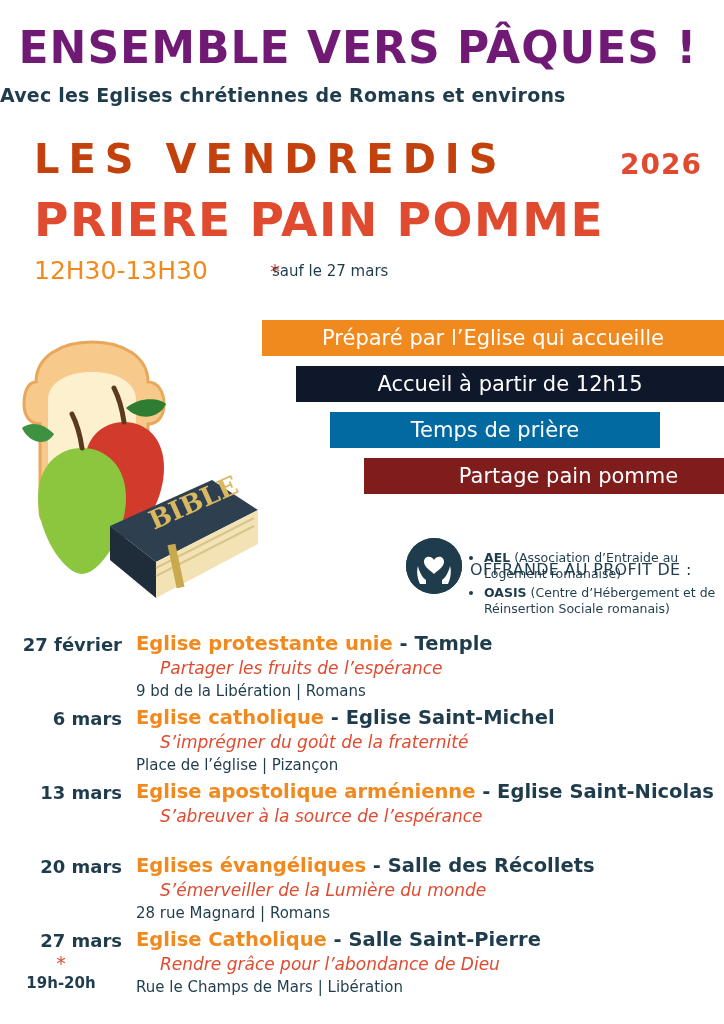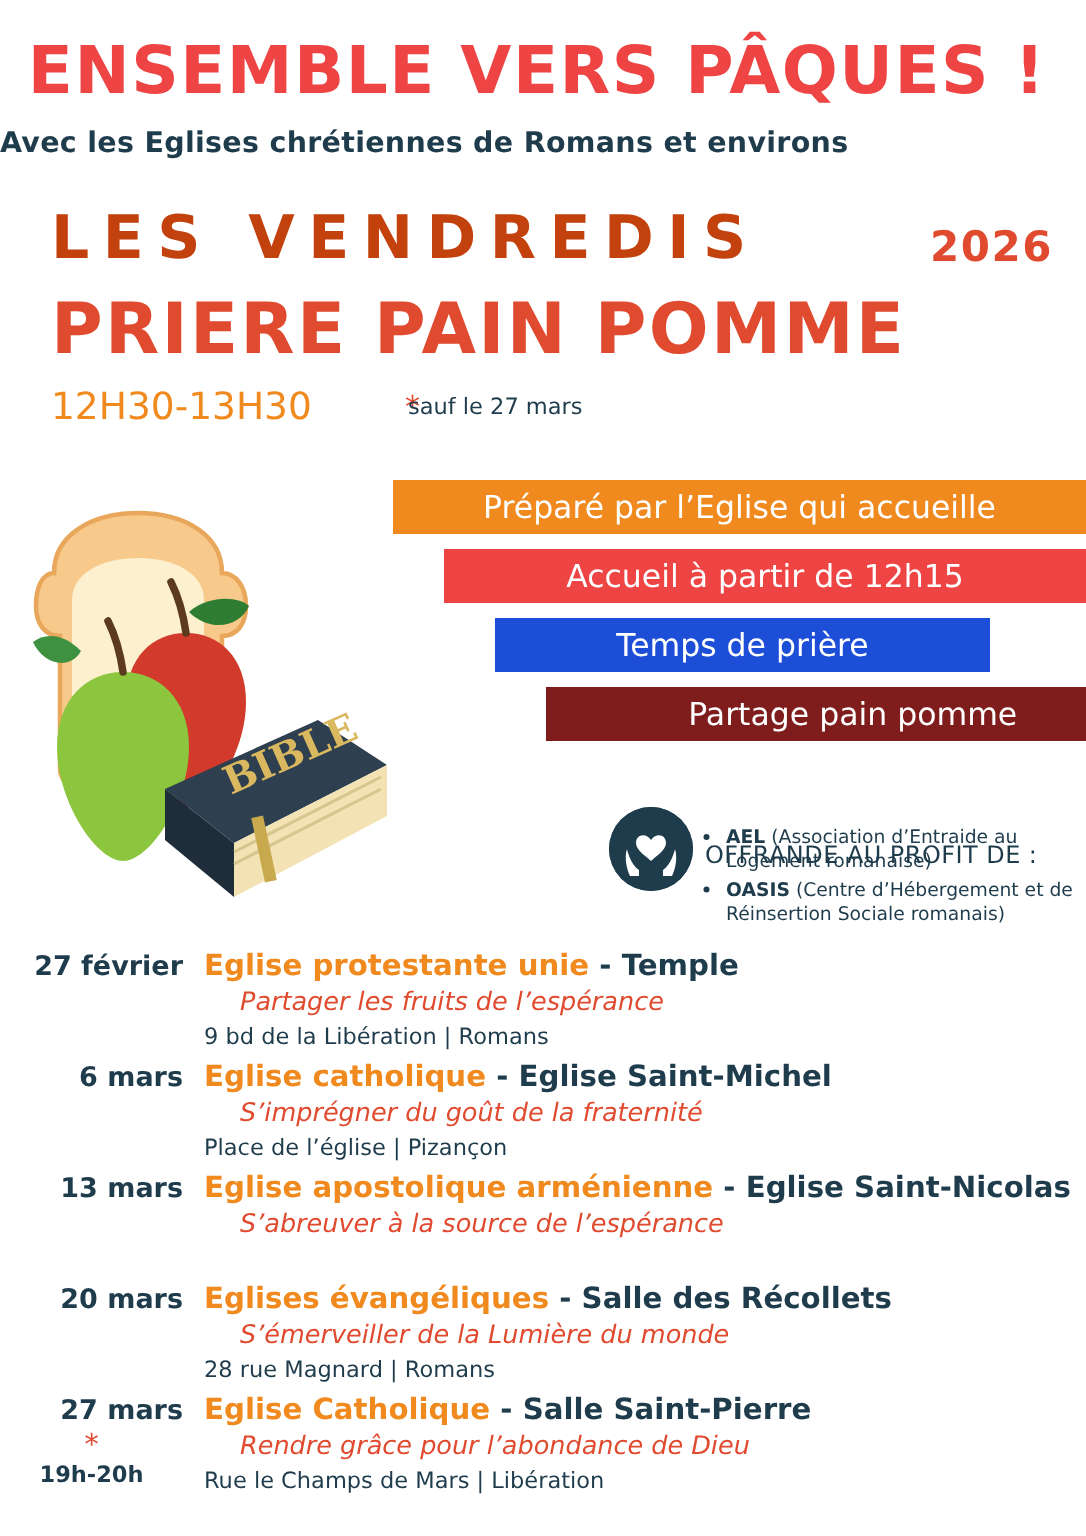--- a/index.html
+++ b/index.html
@@ -24,21 +24,21 @@
   .title-main {
     position: absolute;
     top: 22px;
     left: 0;
     width: 716px;
     text-align: center;
     font-family: "DejaVu Sans", sans-serif;
     font-weight: bold;
     font-size: 44px;
     letter-spacing: 1px;
-    color: #ef4444;
+    color: #701a75;
     -webkit-text-stroke: 0px;
     white-space: nowrap;
   }
   .title-sub {
     position: absolute;
     top: 84px;
     left: 0;
     width: 724px;
     text-align: left;
     font-weight: bold;
@@ -102,22 +102,22 @@
   .bar {
     position: absolute;
     height: 36px;
     line-height: 36px;
     color: #ffffff;
     font-size: 21px;
     text-align: center;
     white-space: nowrap;
   }
   .bar-1 { top: 320px; left: 262px; width: 462px; background: #f08a1e; }
-  .bar-2 { top: 366px; left: 296px; width: 428px; background: #ef4444; }
-  .bar-3 { top: 412px; left: 330px; width: 330px; background: #1d4ed8; }
+  .bar-2 { top: 366px; left: 296px; width: 428px; background: #0f172a; }
+  .bar-3 { top: 412px; left: 330px; width: 330px; background: #0369a1; }
   .bar-4 { top: 458px; left: 364px; width: 409px; background: #7f1d1d; }
 
   
   .illus { position: absolute; top: 330px; left: 14px; width: 250px; height: 290px; }
 
   
   .offrande-title {
     position: absolute;
     top: 528px;
     left: 470px;

